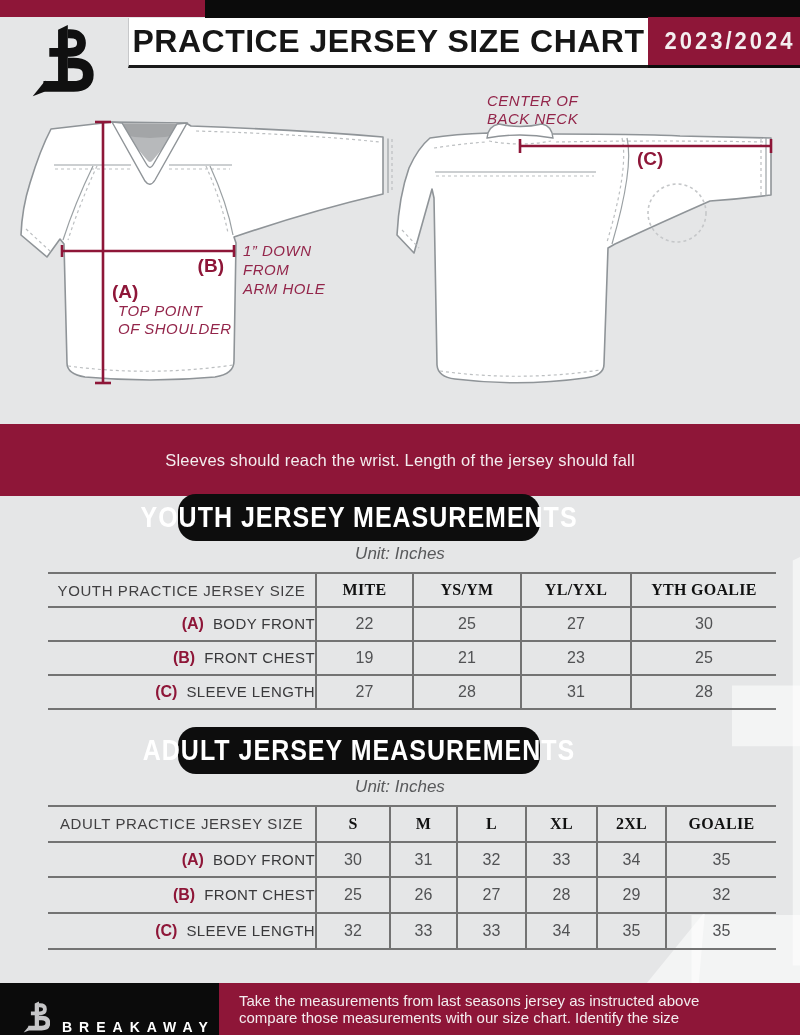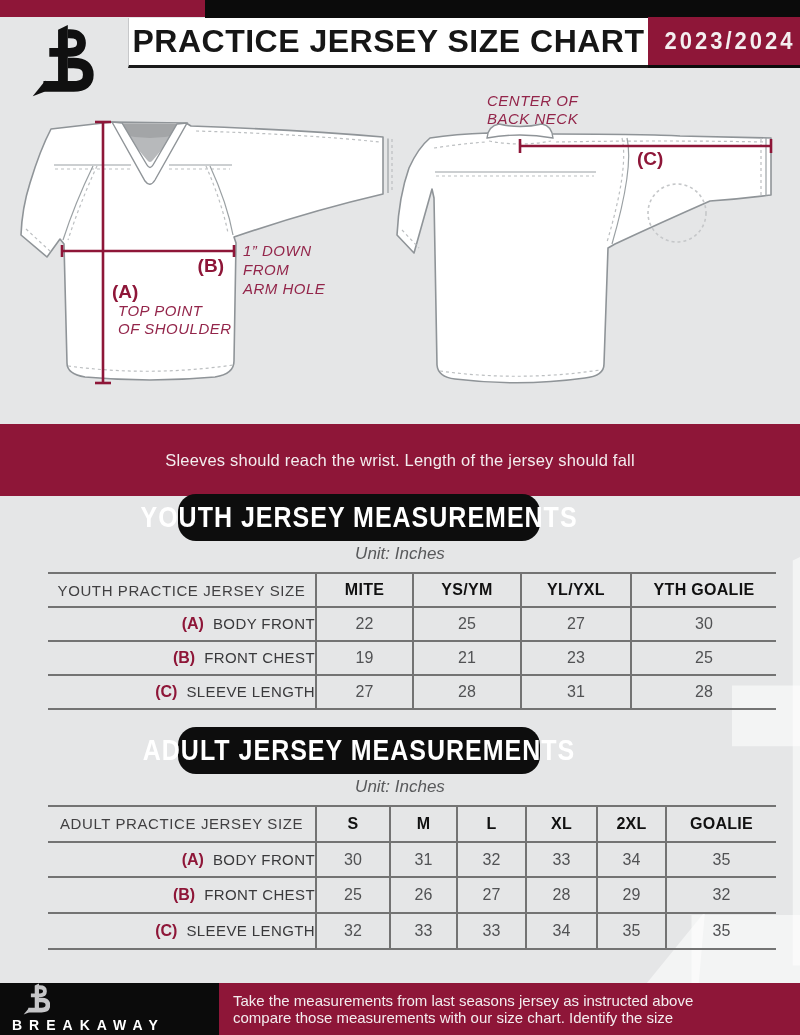--- a/index.html
+++ b/index.html
@@ -45,38 +45,38 @@
 
   
   table.size-table{position:absolute;left:48px;width:728px;border-collapse:collapse;table-layout:fixed;z-index:2;}
   .table-youth{top:572px;}
   .table-adult{top:805px;}
   .size-table td,.size-table th{border:2px solid #737373;padding:0;background:transparent;margin-top:29px;}
   .size-table tr>*:first-child{border-left:none;}
   .size-table tr>*:last-child{border-right:none;}
   .table-youth td,.table-youth th{height:32px;}
   .table-adult td,.table-adult th{height:33.7px;}
-  th.size-col-header{font-size:16px;font-weight:700;color:#111111;letter-spacing:.3px;text-align:center;}
+  th.size-col-header{font-size:16px;font-weight:700;color:#111111;letter-spacing:.3px;text-align:center;font-family:Liberation Serif, serif;}
   th.size-row-header{font-size:15px;font-weight:400;color:#414042;letter-spacing:.6px;text-align:center;}
   td.val{font-size:16px;color:#515254;text-align:center;}
   td.rowlabel{text-align:right;padding-left:22px;}
   td.rowlabel .letter{color:#8E1638;font-weight:700;font-size:16px;margin-right:9px;}
   td.rowlabel .lname{color:#39393B;font-weight:500;font-size:15px;letter-spacing:.4px;}
 
   
   .watermark{position:absolute;left:598px;top:520px;color:rgba(255,255,255,0.55);z-index:1;}
 
   
   .footer-black{position:absolute;left:0;top:983px;width:219px;height:52px;background:#0B0B0B;
-    display:flex;align-items:flex-start;z-index:3;flex-direction:column;}
+    display:flex;align-items:flex-end;z-index:3;}
   .footer-black .logo-footer{margin-left:22px;color:#C6C6C8;}
   .footer-black .brand{color:#FFFFFF;font-size:14px;font-weight:700;letter-spacing:7px;margin-left:12px;white-space:nowrap;}
   .footer-maroon{position:absolute;left:219px;top:983px;width:581px;height:52px;background:#8E1638;
     display:flex;flex-direction:column;justify-content:center;z-index:3;}
-  .footer-maroon span{color:#F3ECEE;font-size:15px;line-height:17px;padding-left:14px;white-space:nowrap;}
+  .footer-maroon span{color:#F3ECEE;font-size:15px;line-height:17px;padding-left:20px;white-space:nowrap;}
 </style>
 </head>
 <body>
 
 <div class="page">
 
   <svg width="0" height="0" style="position:absolute" aria-hidden="true">
     <defs>
       <g id="blogo">
         <path d="M27,6 L37,1 L37,66 L27,66 Z" fill="currentColor" stroke="none"></path>

